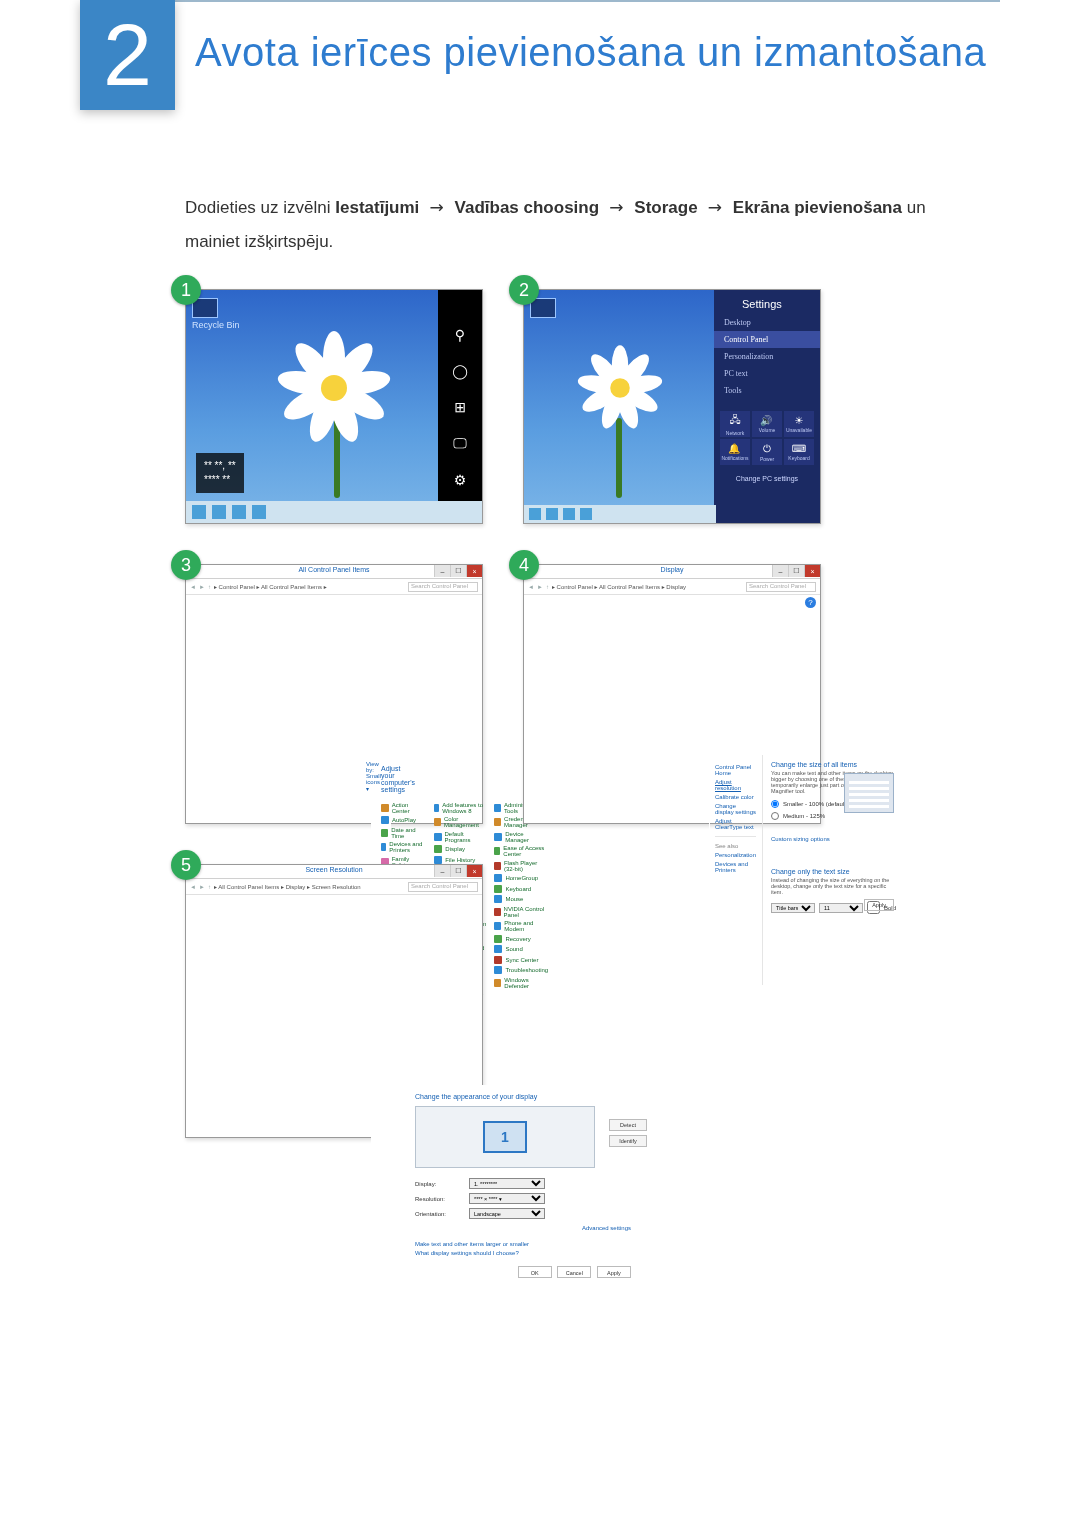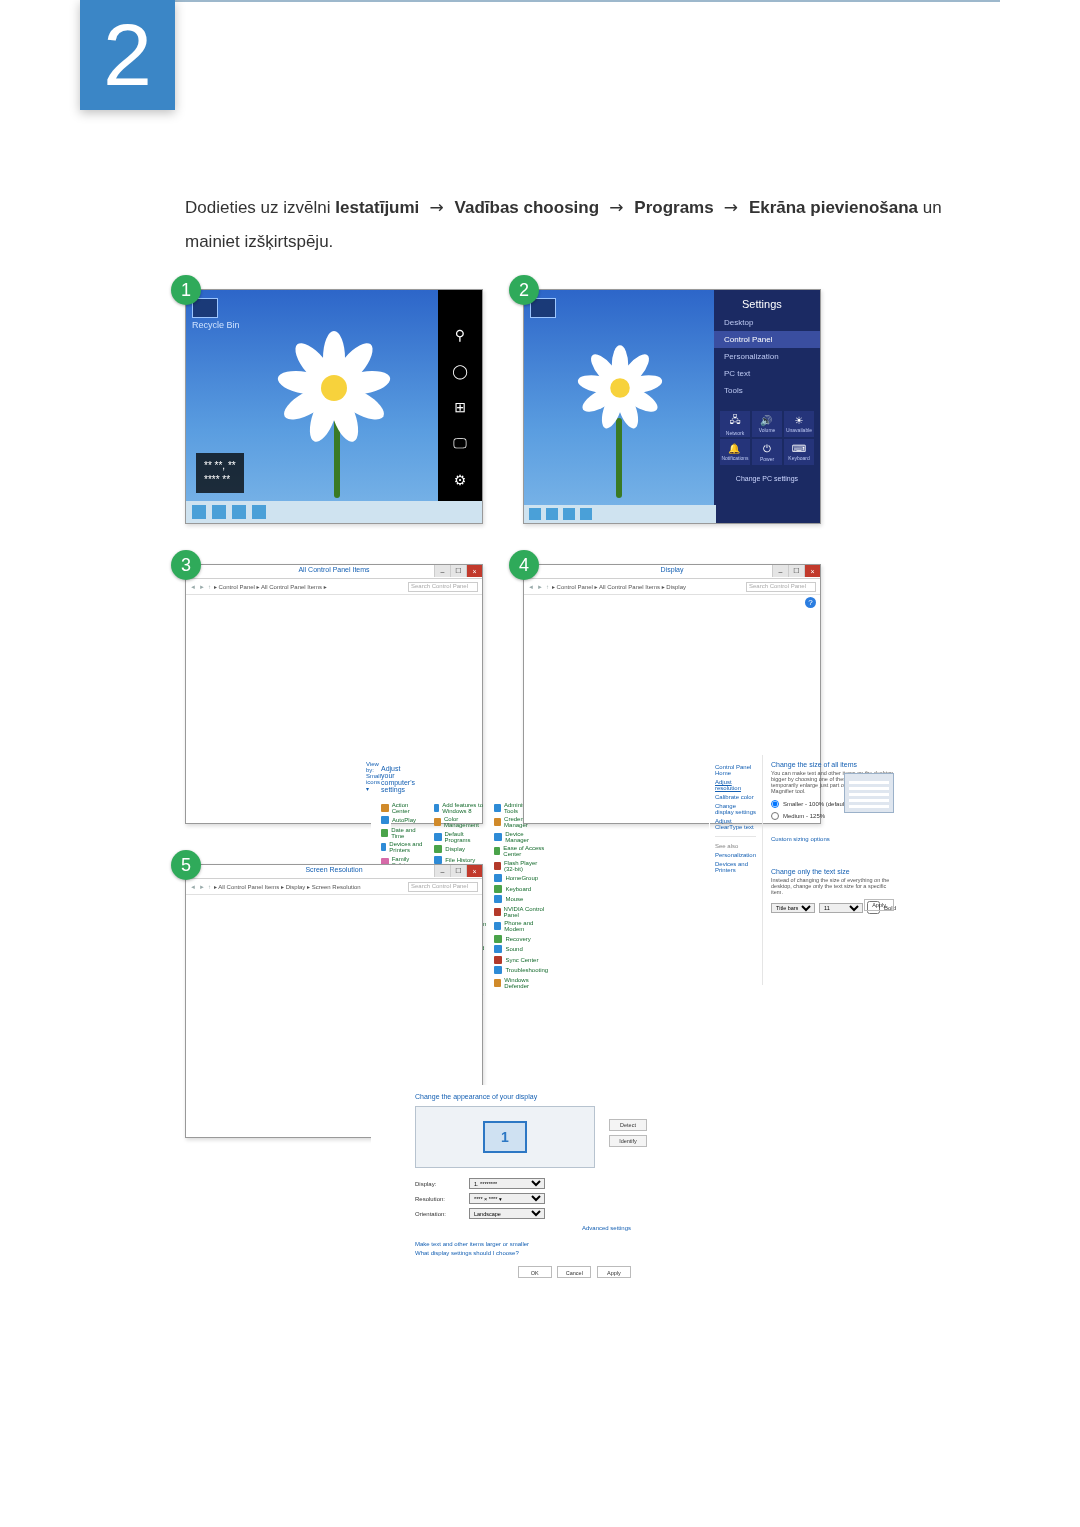--- a/index.html
+++ b/index.html
@@ -44,21 +44,21 @@
   .lbin .ic{width:26px;height:20px;background:#1a3a78;border:1px solid #9cc6ff;margin-bottom:2px;}
 
   
   .s2 { width:298px; height:235px; position:relative; overflow:hidden; }
   .s2 .left { position:absolute; top:0; left:0; width:192px; height:100%; }
   .s2 .left .sky { position:absolute; inset:0; background:linear-gradient(180deg,#2d66c9 0%,#5a9de0 60%,#7cb6e8 100%); }
   .s2 .left .daisy { transform:translate(-50%,-50%) scale(.75); }
   .s2 .np  { position:absolute; top:0; right:0; width:106px; height:100%; background:#1b2a63; color:#fff; font-size:8px; }
   .s2 .np h4 { font-size:11px; font-weight:normal; padding:8px 28px 4px; }
   .s2 .np ul { list-style:none; }
-  .s2 .np li { padding:4px 10px; color:#bcc8f2; }
+  .s2 .np li { padding:4px 10px; color:#bcc8f2;font-family:Liberation Serif, serif; }
   .s2 .np li.hl{ color:#fff; background:#3a4ea0; }
   .s2 .np .grid { display:grid; grid-template-columns:repeat(3,1fr); gap:2px; margin:12px 6px 4px; }
   .s2 .np .grid div{ height:26px; background:#25347a; display:flex; flex-direction:column; align-items:center; justify-content:center; gap:1px;}
   .s2 .np .grid div i{font-style:normal;font-size:10px;color:#fff;}
   .s2 .np .grid div span{font-size:5px;color:#bcc8f2;}
   .s2 .np .chg{ text-align:center; font-size:7px; padding:6px 0; color:#cdd7ff;}
   .s2 .tbar { position:absolute; bottom:0; left:0; width:192px; height:18px; background:#cfe3f0; display:flex; gap:5px; padding:0 5px; align-items:center;}
   .s2 .tbar span{width:12px;height:12px;background:#4aa0d8;}
 
   
@@ -124,29 +124,30 @@
   .footer::before{content:"";position:absolute;left:-20px;top:0;bottom:0;width:20px;background:linear-gradient(90deg,#fff,#ededed);}
 </style>
 </head>
 <body>
 
 <div class="page">
   <div class="hdr-line"></div>
   <div class="hdr-sq">
       <span>2</span>
     </div>
+  <div class="hdr-title">Avota ierīces pievienošana un izmantošana</div>
 
   <div class="body">
     <div class="instr">
       <span>Dodieties uz izvēlni </span>
       <b>Iestatījumi</b>
       <span class="arrow"> &nbsp;→&nbsp; </span>
       <b>Vadības choosing</b>
       <span class="arrow"> &nbsp;→&nbsp; </span>
-      <b>Programs</b>
+      <b>Storage</b>
       <span class="arrow"> &nbsp;→&nbsp; </span>
       <b>Ekrāna pievienošana</b>
       <span> un mainiet izšķirtspēju.</span>
     </div>
 
     <div class="figs">
 
       <div class="row">
 
         <div class="fig">

